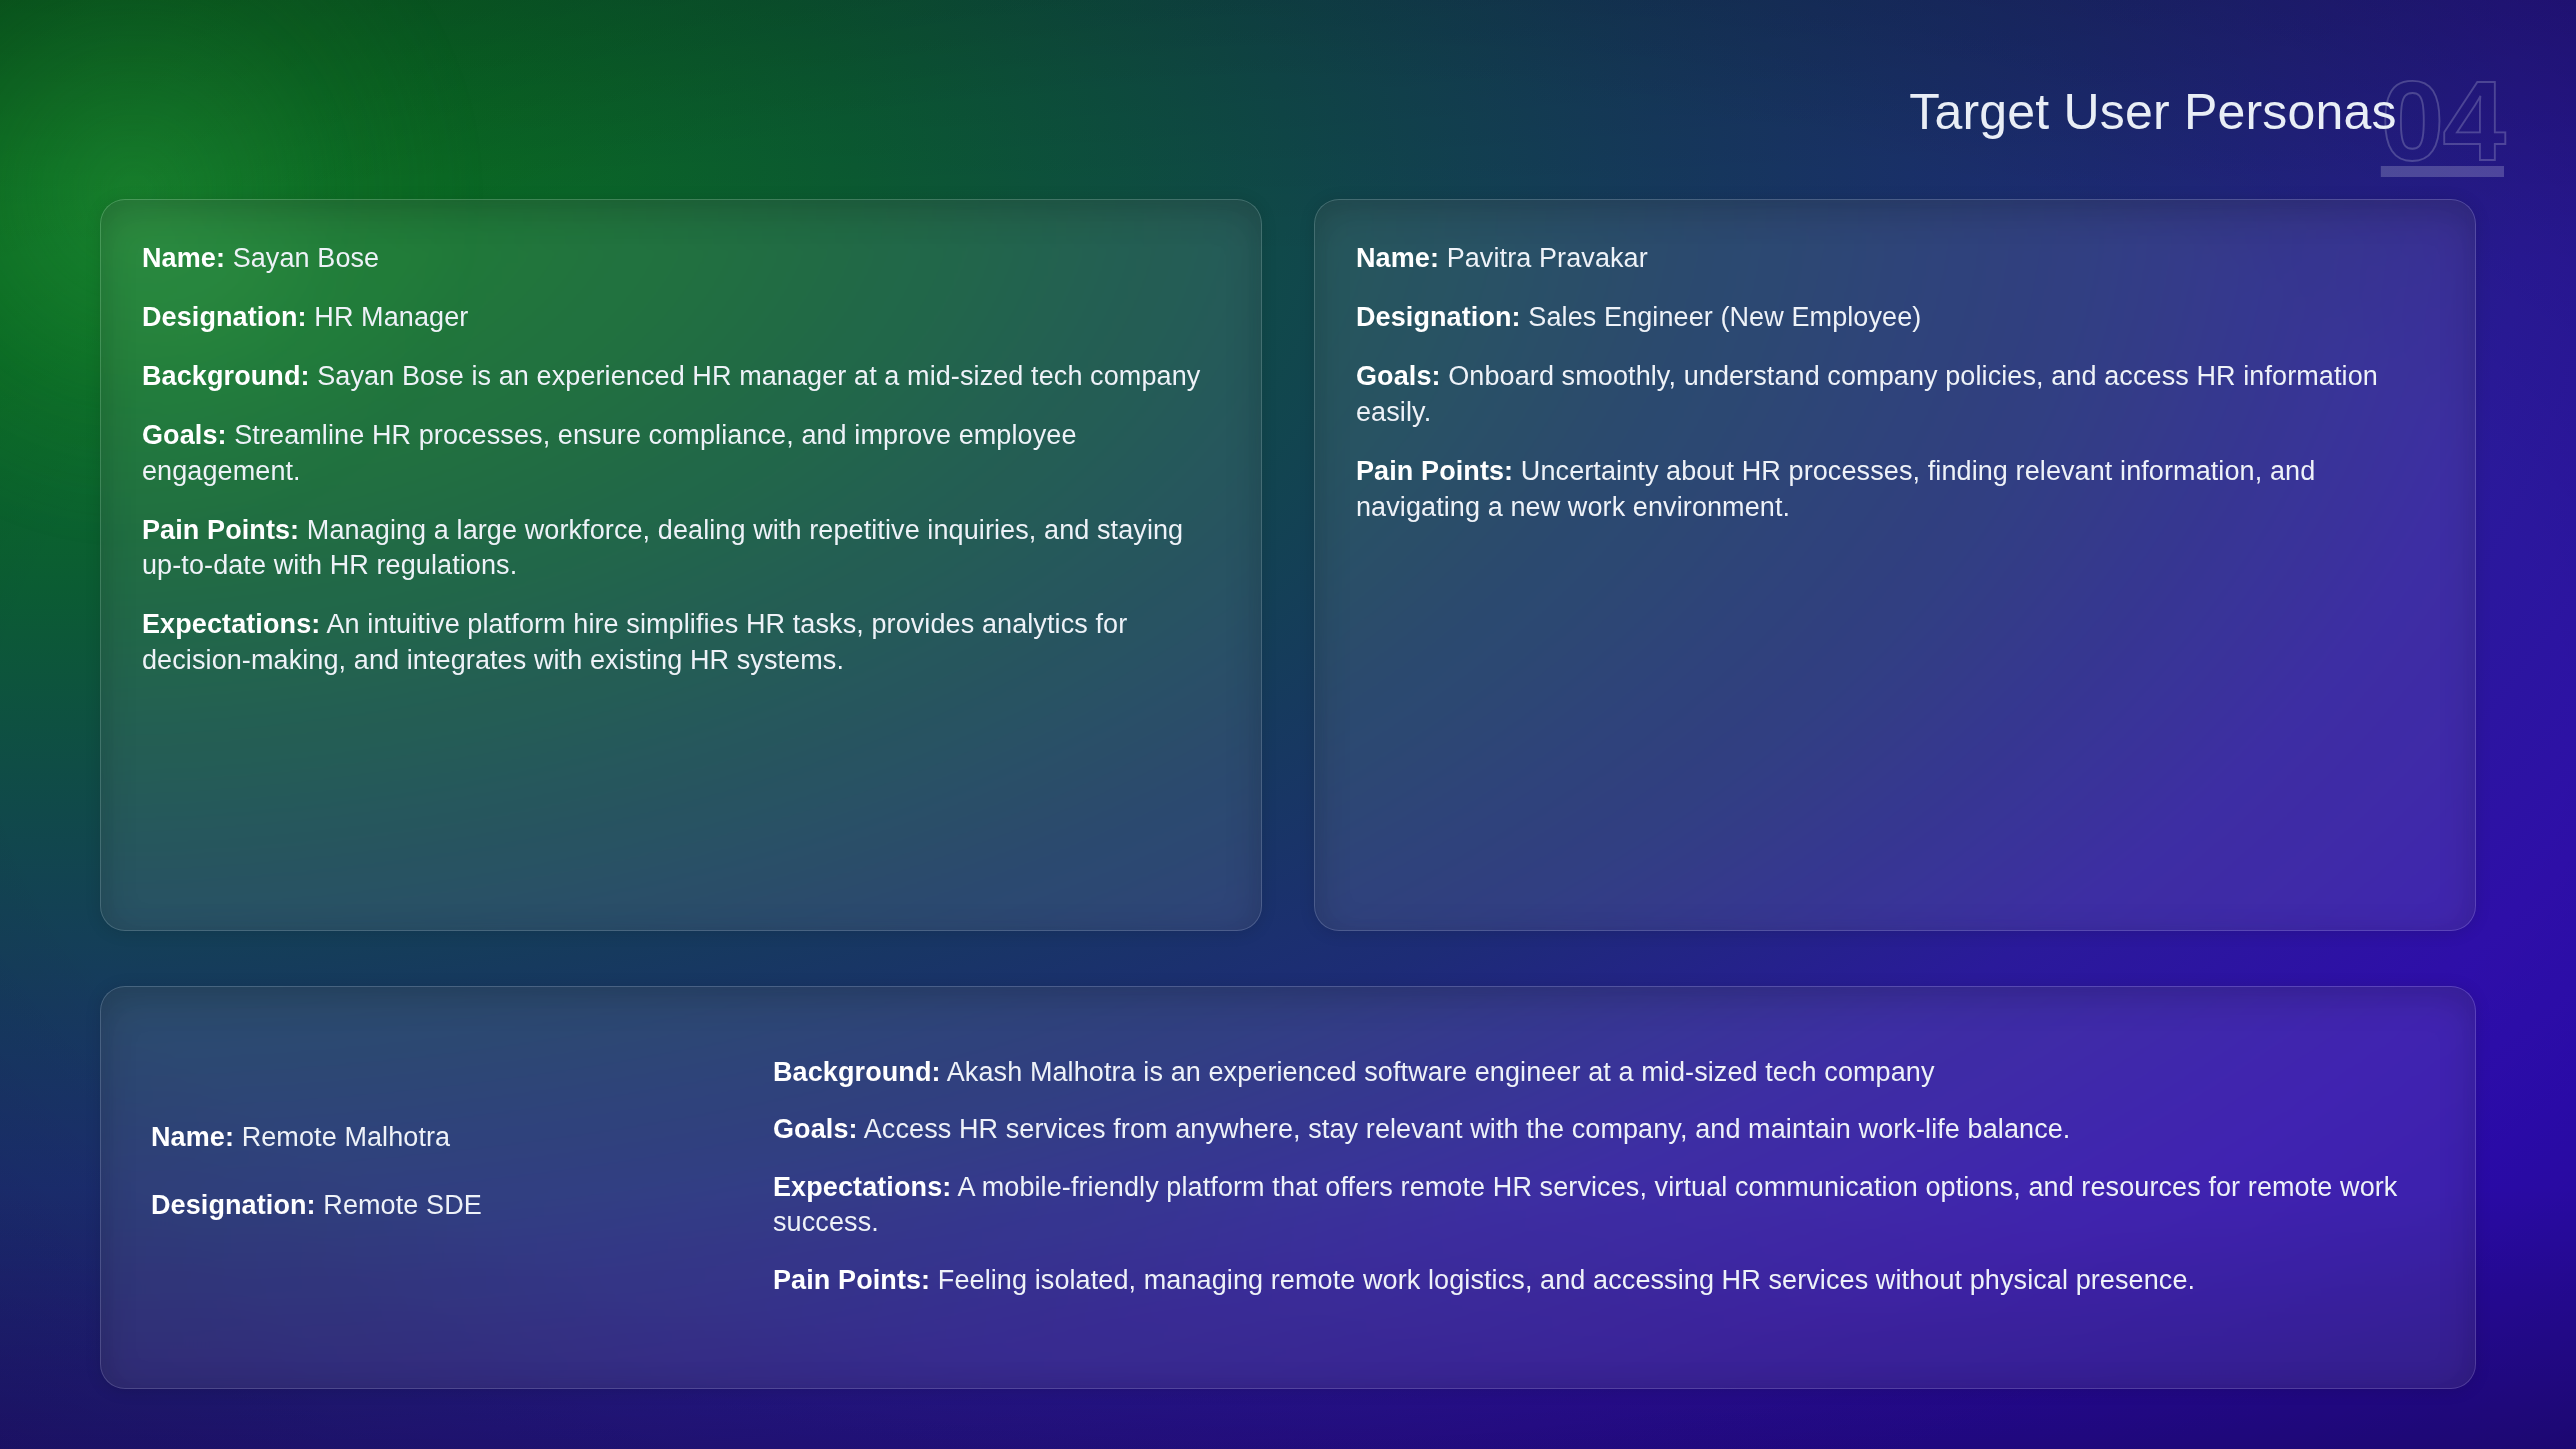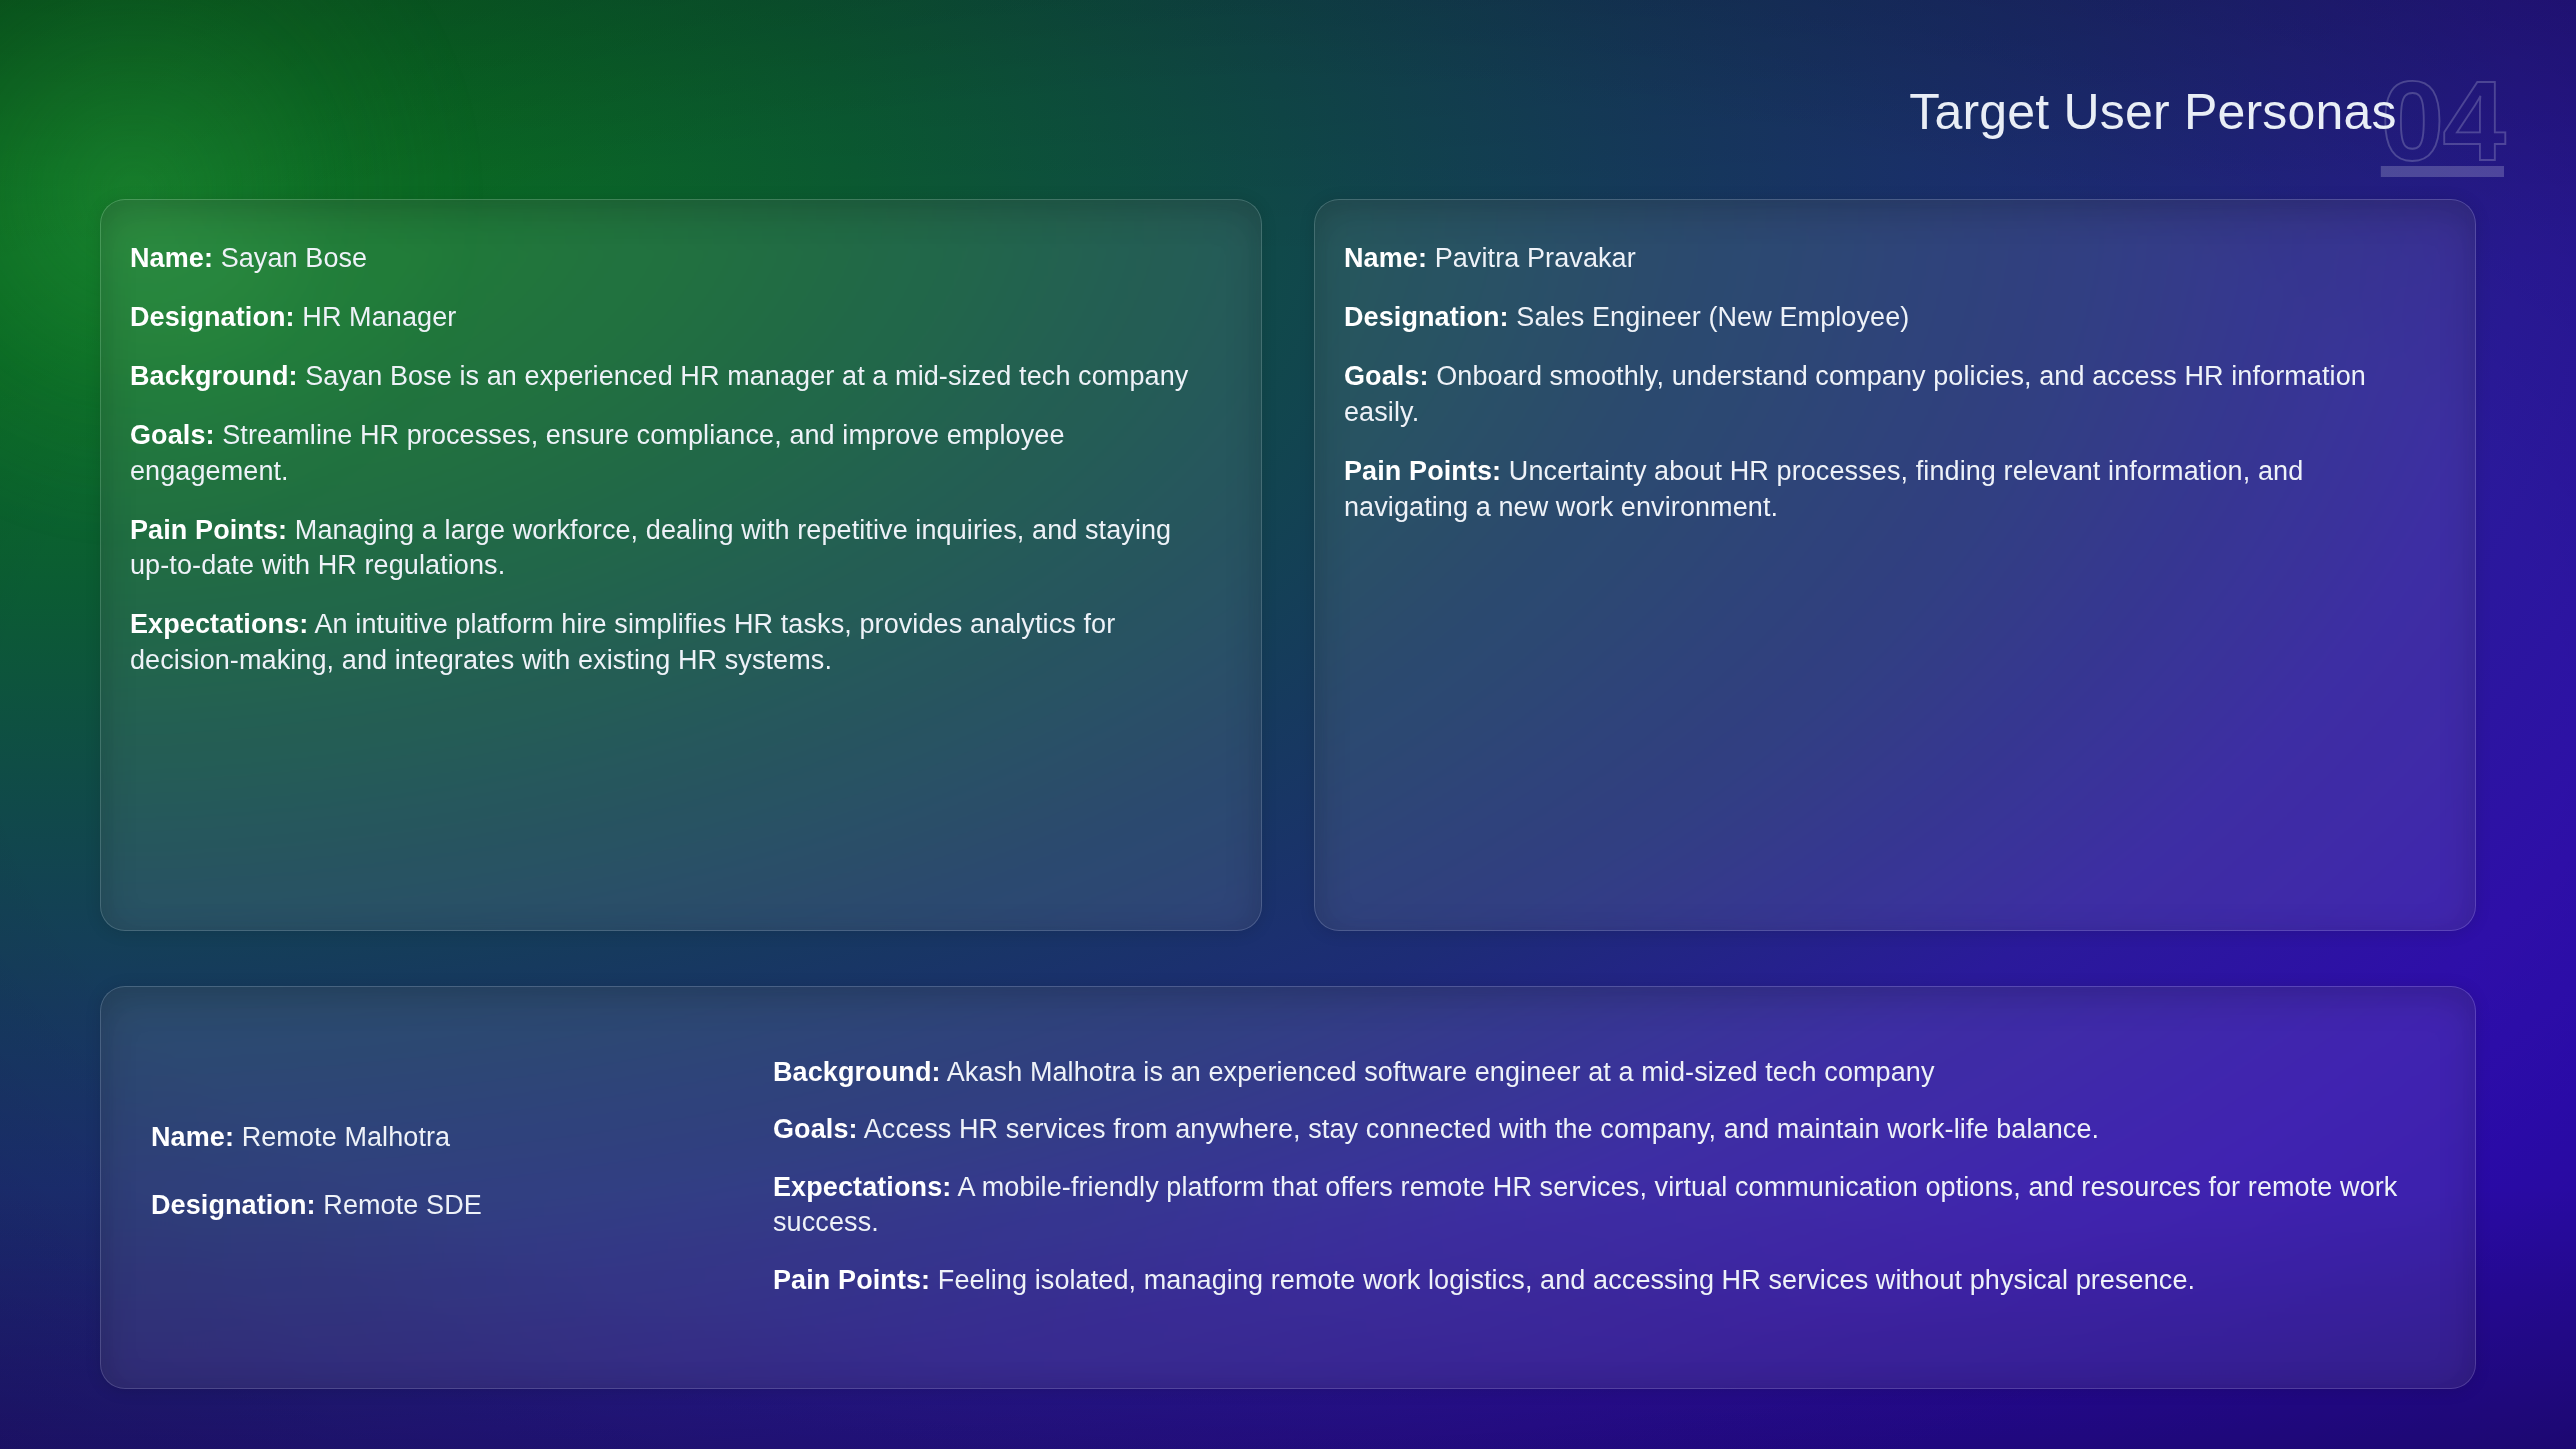--- a/index.html
+++ b/index.html
@@ -88,21 +88,21 @@
     gap: 52px;
   }
 
   .card {
     position: relative;
     border-radius: 25px;
     background: rgba(255,255,255,0.09);
     border: 0.9px solid rgba(255,255,255,0.14);
     box-shadow: 0 9px 36px rgba(0,0,0,0.18) inset, 0 1.8px 16px rgba(0,0,0,0.12);
     backdrop-filter: blur(5.4px);
-    padding: 41px 50px 43px 29px;
+    padding: 41px 50px 43px 41px;
     box-sizing: border-box;
   }
   .card-a { width: 1163px; min-height: 732px; }
   .card-b { width: 1163px; min-height: 732px; }
 
   .row-bottom { margin-top: 55px; }
   .card-c {
     width: 100%;
     min-height: 403px;
     display: flex;
@@ -211,21 +211,21 @@
             <span>Remote SDE</span>
           </p>
         </div>
         <div class="col-right">
           <p class="line">
             <b>Background:</b>
             <span>Akash Malhotra is an experienced software engineer at a mid-sized tech company</span>
           </p>
           <p class="line">
             <b>Goals:</b>
-            <span>Access HR services from anywhere, stay connected with the company, and maintain work-life balance.</span>
+            <span>Access HR services from anywhere, stay relevant with the company, and maintain work-life balance.</span>
           </p>
           <p class="line">
             <b>Expectations:</b>
             <span>A mobile-friendly platform that offers remote HR services, virtual communication options, and resources for remote work success.</span>
           </p>
           <p class="line">
             <b>Pain Points:</b>
             <span>Feeling isolated, managing remote work logistics, and accessing HR services without physical presence.</span>
           </p>
         </div>

